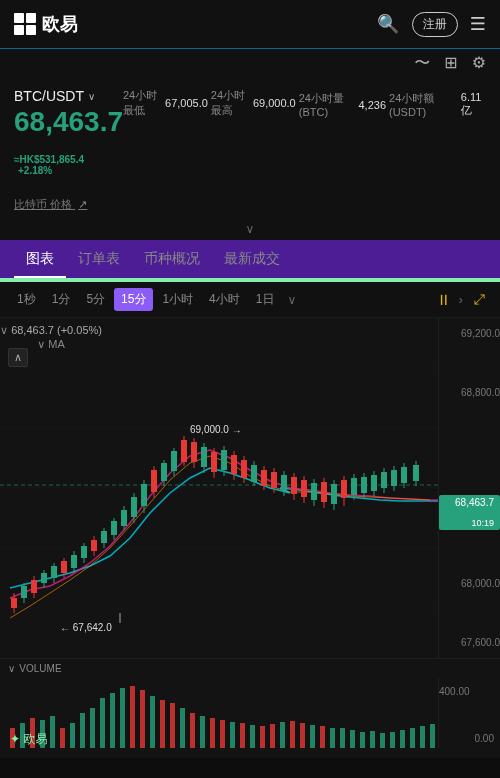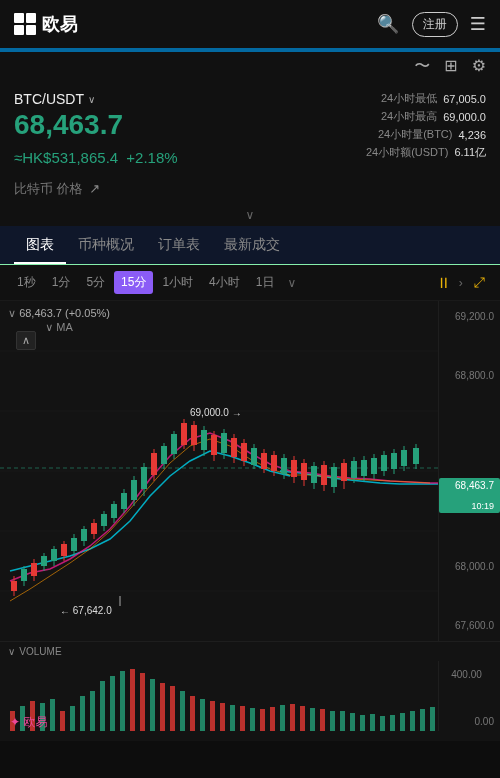--- a/index.html
+++ b/index.html
@@ -12,21 +12,21 @@
       overflow-x: hidden;
     }
 
     
     .header {
       display: flex;
       align-items: center;
       justify-content: space-between;
       padding: 24px 14px;
       background: #111;
-      border-bottom: 4px solid #0369a1;
+      border-bottom: 1px solid #0369a1;
       height: 46px;
     }
     .logo {
       display: flex;
       align-items: center;
       gap: 6px;
       color: #fff;
       font-size: 18px;
       font-weight: bold;
     }
@@ -58,46 +58,46 @@
     .ticker-left {}
     .ticker-symbol {
       display: flex; align-items: center; gap: 4px;
       font-size: 14px; color: #eee; font-weight: 400; margin-bottom: 4px;
     }
     .ticker-symbol .chevron { color: #aaa; font-size: 10px; }
     .ticker-price {
       font-size: 28px; font-weight: bold; color: #26a17b; line-height: 1;
     }
     .ticker-hkd {
-      font-size: 15px; color: #26a17b; margin-top: 10px;
+      font-size: 10px; color: #26a17b; margin-top: 18px; font-weight: bold;
     }
     .ticker-label {
-      font-size: 13px; color: #777; margin-top: 14px;
+      font-size: 11px; color: #777; margin-top: 21px; text-decoration: underline;
     }
     .ticker-right {
-      display: flex; flex-direction: column; gap: 3px; align-items: flex-end;
+      display: flex; flex-direction: row; gap: 3px; align-items: flex-end;
     }
     .stat-row {
       display: flex; gap: 6px; align-items: center;
       font-size: 11px;
     }
     .stat-label { color: #888; }
     .stat-value { color: #ddd; }
 
     
     .expand-row {
       text-align: center; padding: 3px; background: #111;
     }
     .expand-icon { color: #666; font-size: 12px; }
 
     
     .tabs {
       display: flex; align-items: center; gap: 0;
-      background: #0f172a;
-      border-bottom: 1px solid #86efac;
+      background: #4c1d95;
+      border-bottom: 4px solid #86efac;
       padding: 0 14px;
     }
     .tab {
       padding: 10px 12px 8px;
       font-size: 14px; color: #888; cursor: pointer;
       border-bottom: 2px solid transparent;
     }
     .tab.active {
       color: #fff; border-bottom: 2px solid #fff;
     }
@@ -123,42 +123,42 @@
     .tf-icon { font-size: 14px; color: #eab308; padding: 3px 5px; cursor: pointer; }
 
     
     .chart-container {
       position: relative;
       background: #131313;
       height: 340px;
       overflow: hidden;
     }
     .chart-info {
-      position: absolute; top: 6px; left: 8px;
+      position: absolute; top: 6px; left: 0;
       font-size: 11px; color: #aaa; z-index: 10;
     }
     .chart-info .ma-label { margin-top: 1px; color: #888; text-align: center; }
 
     .chart-expand-btn {
       position: absolute; top: 6px; left: 8px; top: 24px;
       background: #222; border: 1px solid #333;
       color: #aaa; font-size: 11px; padding: 2px 5px; cursor: pointer;
       border-radius: 2px; z-index: 10;
     }
 
     
     .chart-yaxis {
       position: absolute; right: 0; top: 0; bottom: 0;
       width: 62px; background: #131313;
       display: flex; flex-direction: column; justify-content: space-between;
       padding: 10px 0;
       font-size: 10px; color: #777;
       border-left: 1px solid #1e1e1e;
     }
-    .yaxis-label { text-align: right; padding-right: 6px; }
+    .yaxis-label { text-align: right; padding-right: 0; }
     .yaxis-label.highlight {
       background: #26a17b; color: #fff; padding: 2px 6px 2px 2px; border-radius: 2px;
     }
 
     
     .chart-svg {
       position: absolute; left: 0; top: 0;
       width: calc(100% - 62px); height: 100%;
     }
 
@@ -181,21 +181,21 @@
       width: 62px;
       display: flex; flex-direction: column; justify-content: space-between;
       padding: 8px 0 4px;
       font-size: 10px; color: #777;
       border-left: 1px solid #1e1e1e;
     }
 
     
     .watermark {
       position: absolute; bottom: 10px; left: 10px;
-      font-size: 12px; color: #ec4899; z-index: 2;
+      font-size: 12px; color: #86efac; z-index: 2;
     }
   </style>
 </head>
 <body>
 
 <div class="header">
   <div class="logo">
     <div class="logo-icon">
       <span></span>
         <span></span>
@@ -252,22 +252,22 @@
       </div>
     </div>
 </div>
 
 <div class="expand-row">
   <span class="expand-icon">∨</span>
 </div>
 
 <div class="tabs" id="tabs-container">
     <div class="tab active">图表</div>
+    <div class="tab">订单表</div>
     <div class="tab">币种概况</div>
-    <div class="tab">订单表</div>
     <div class="tab">最新成交</div>
   </div>
 
 <div class="timeframe-bar" id="tf-bar">
   <button class="tf-btn">1秒</button>
     <button class="tf-btn">1分</button>
     <button class="tf-btn">5分</button>
     <button class="tf-btn active">15分</button>
     <button class="tf-btn">1小时</button>
     <button class="tf-btn">4小时</button>
@@ -500,20 +500,20 @@
       <rect x="360" y="54" width="5" height="16" fill="#26a17b" opacity="0.8"></rect>
       <rect x="370" y="53" width="5" height="17" fill="#26a17b" opacity="0.8"></rect>
       <rect x="380" y="55" width="5" height="15" fill="#26a17b" opacity="0.8"></rect>
       <rect x="390" y="54" width="5" height="16" fill="#26a17b" opacity="0.8"></rect>
       <rect x="400" y="52" width="5" height="18" fill="#26a17b" opacity="0.8"></rect>
       <rect x="410" y="50" width="5" height="20" fill="#26a17b" opacity="0.8"></rect>
       <rect x="420" y="48" width="5" height="22" fill="#26a17b" opacity="0.8"></rect>
       <rect x="430" y="46" width="5" height="24" fill="#26a17b" opacity="0.8"></rect>
     </svg>
     <div class="volume-yaxis">
-      <div style="text-align:center; padding-right:6px; font-size:10px; color:#777;">400.00</div>
+      <div style="text-align:left; padding-right:6px; font-size:10px; color:#777;">400.00</div>
       <div style="text-align:right; padding-right:6px; font-size:10px; color:#777;"></div>
       <div style="text-align:right; padding-right:6px; font-size:10px; color:#777;">0.00</div>
     </div>
   </div>
 
   <div class="watermark">✦ 欧易</div>
 </div>
 
 </body></html>

